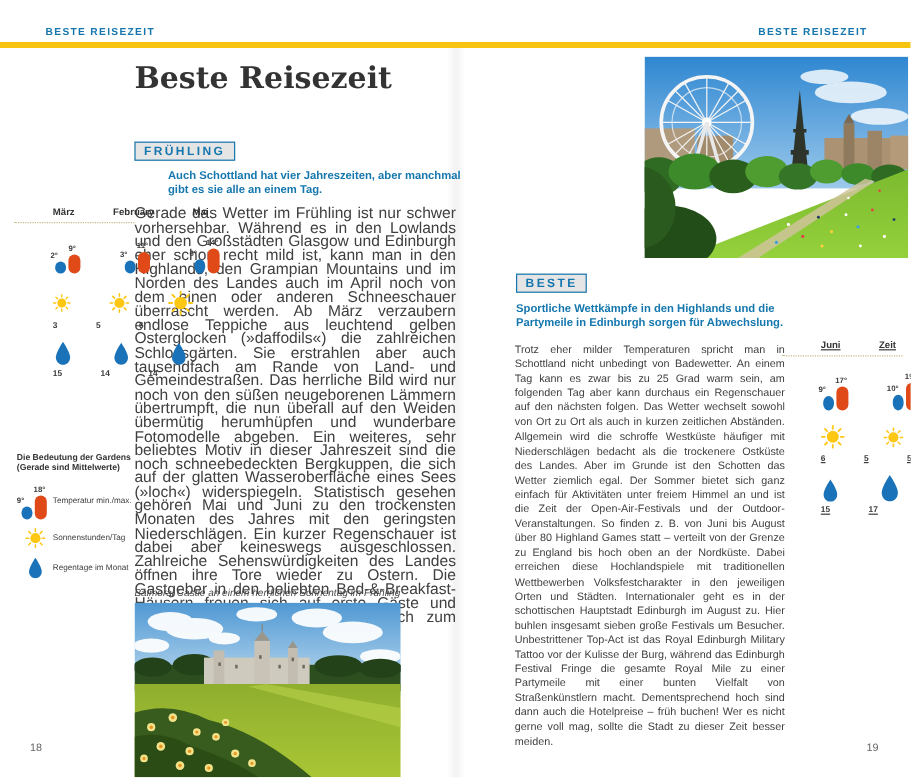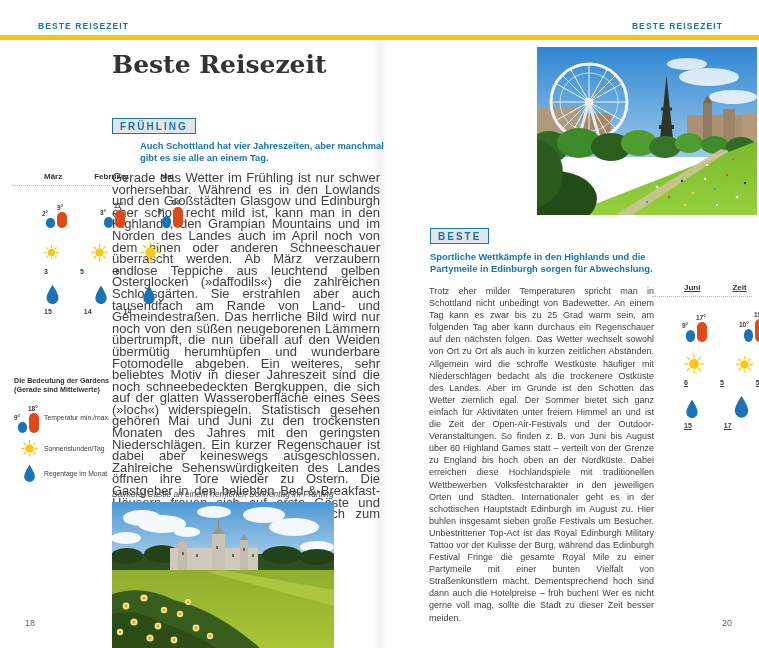--- a/index.html
+++ b/index.html
@@ -492,15 +492,15 @@
           </svg>
         </div>
     </div>
     <div class="wrow" style="margin-top:3px;">
       <div class="wcell wnum">15</div>
       <div class="wcell wnum">17</div>
       <div class="wcell wnum">16</div>
     </div>
   </div>
 
-  <div class="pagenum" style="left:722px;top:618px;">20</div>
+  <div class="pagenum" style="left:722px;top:618px;">19</div>
 
 </div>
 
 </body></html>

